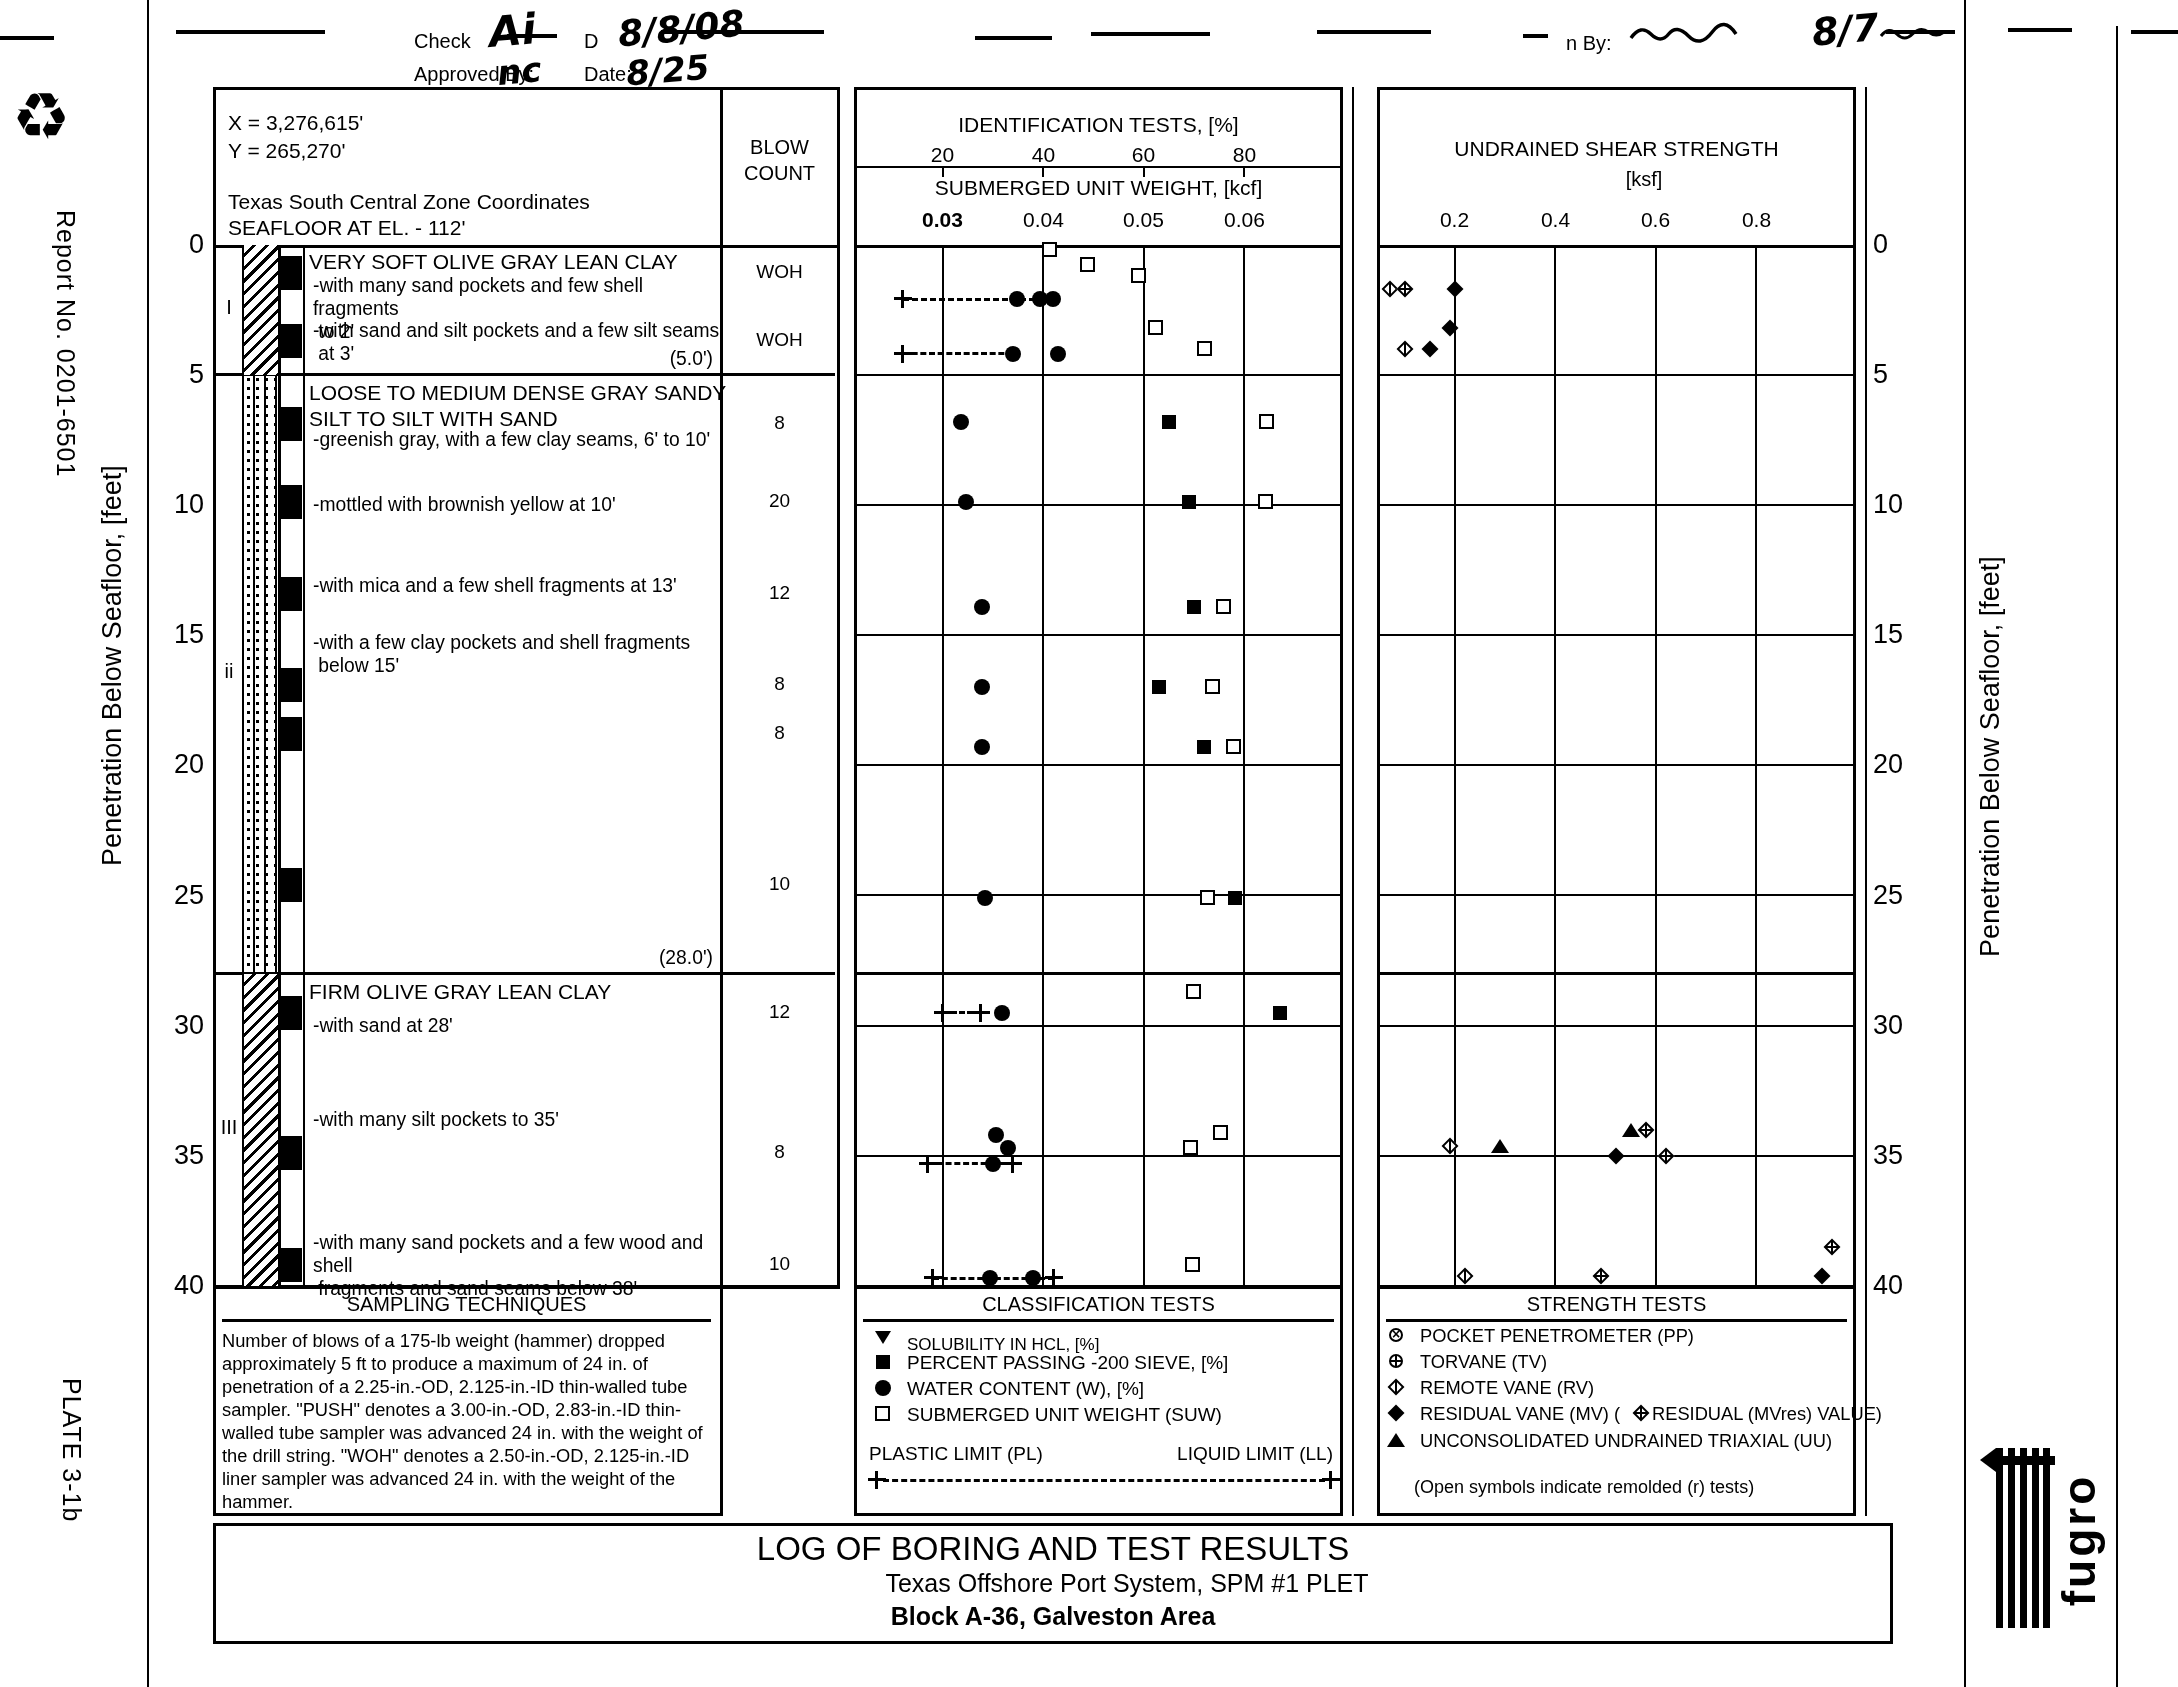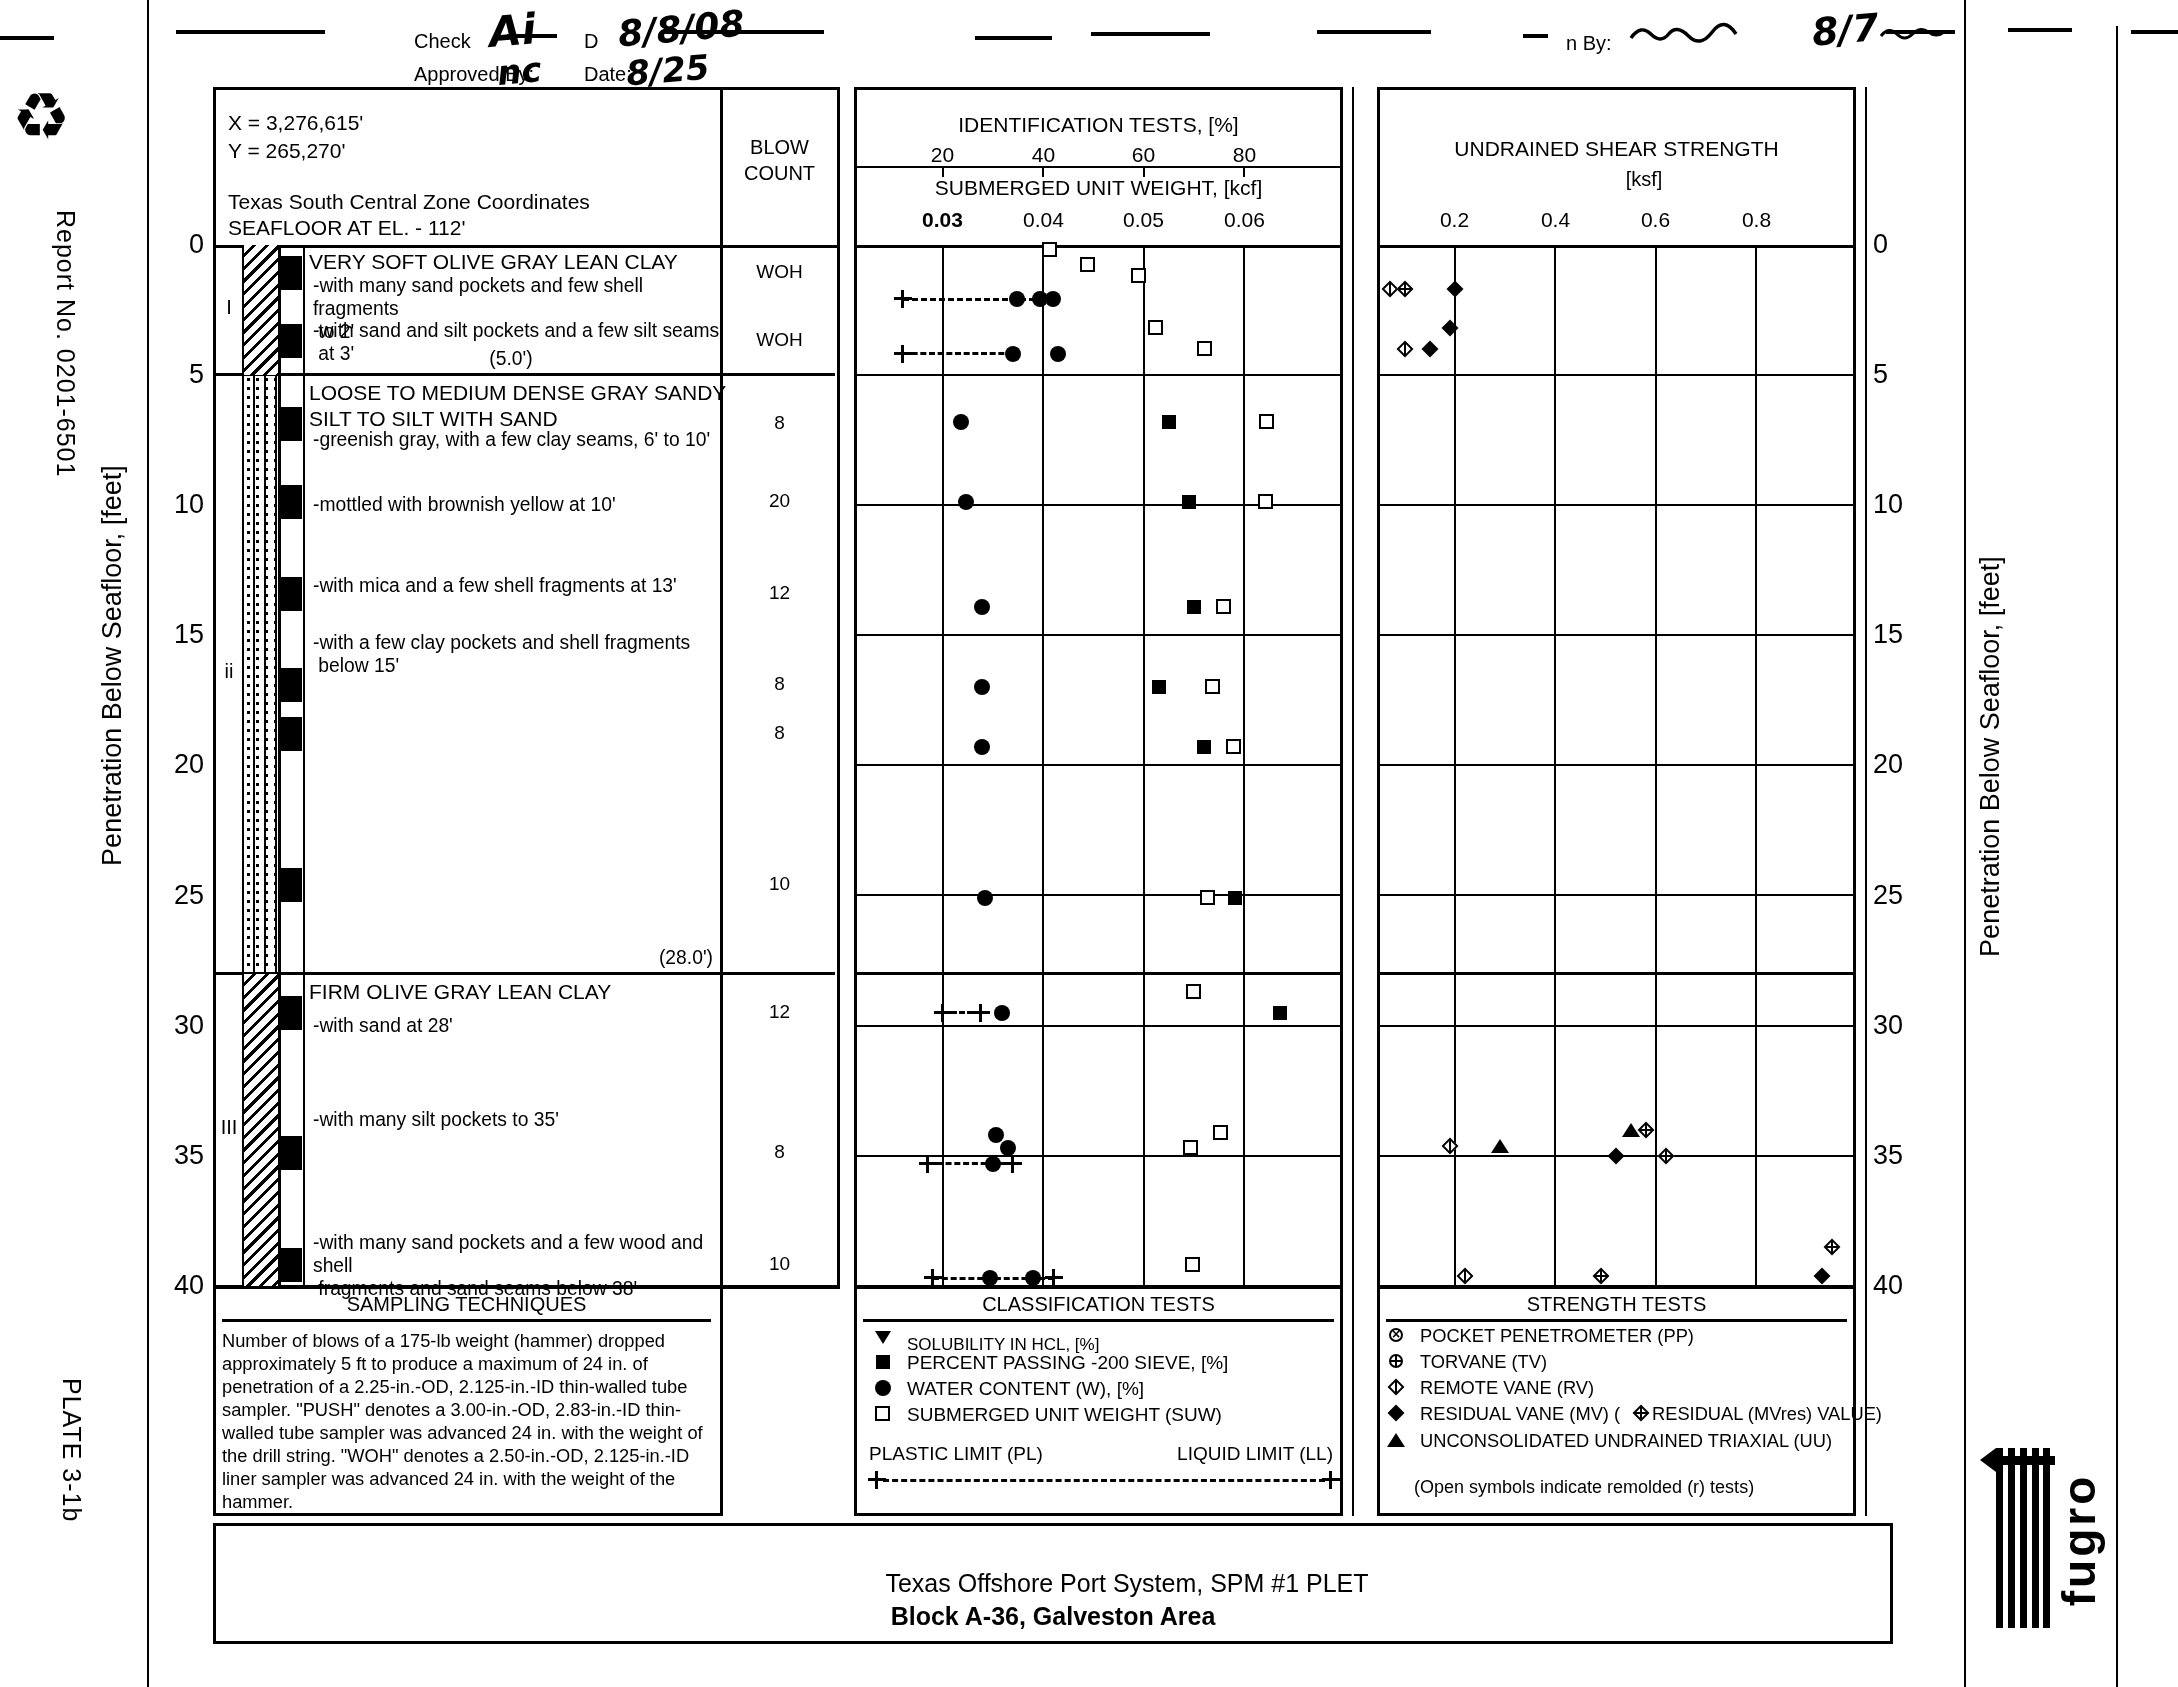--- a/index.html
+++ b/index.html
@@ -125,20 +125,21 @@
   <div class="lbl ctr" style="left:854px;top:1293px;width:489px;font-size:20px;">CLASSIFICATION TESTS</div>
   <div class="ln" style="left:863px;top:1319px;width:471px;height:2.5px;"></div>
   <div class="lbl" style="left:869px;top:1443px;font-size:19px;">PLASTIC LIMIT (PL)</div>
   <div class="lbl rt" style="left:1127px;top:1443px;width:206px;font-size:19px;">LIQUID LIMIT (LL)</div>
 
   <div class="lbl ctr" style="left:1377px;top:1293px;width:479px;font-size:20px;">STRENGTH TESTS</div>
   <div class="ln" style="left:1386px;top:1319px;width:461px;height:2.5px;"></div>
   <div class="lbl" style="left:1414px;top:1477px;font-size:18px;">(Open symbols indicate remolded (r) tests)</div>
 
   <div class="box" style="left:213px;top:1523px;width:1680px;height:121px;"></div>
+  <div class="lbl ctr" style="left:213px;top:1530px;width:1680px;font-size:33px;">LOG OF BORING AND TEST RESULTS</div>
   <div class="lbl ctr" style="left:213px;top:1569px;width:1828px;font-size:25px;">Texas Offshore Port System, SPM #1 PLET</div>
   <div class="lbl ctr" style="left:213px;top:1602px;width:1680px;font-size:25px;font-weight:bold;">Block A-36, Galveston Area</div>
 
   <div id="overlay">
       <div class="abs" style="left: 213px; top: 245px; width: 627px; height: 2.5px; background: rgb(0, 0, 0);"></div>
       <div class="abs" style="left: 857px; top: 245px; width: 483px; height: 2.5px; background: rgb(0, 0, 0);"></div>
       <div class="abs" style="left: 1380px; top: 245px; width: 473px; height: 2.5px; background: rgb(0, 0, 0);"></div>
       <div class="abs" style="left: 857px; top: 166px; width: 483px; height: 2px; background: rgb(0, 0, 0);"></div>
       <div class="abs" style="left: 913px; top: 143px; width: 59px; font-size: 21px; text-align: center;">20</div>
       <div class="abs" style="left: 942px; top: 168px; width: 2px; height: 9px; background: rgb(0, 0, 0);"></div>
@@ -213,21 +214,21 @@
       <div class="abs" style="left: 1380px; top: 1285px; width: 473px; height: 3.5px; background: rgb(0, 0, 0);"></div>
       <div class="abs" style="left: 279px; top: 245px; width: 1.5px; height: 1042px; background: rgb(0, 0, 0);"></div>
       <div class="abs" style="left: 303px; top: 245px; width: 1.5px; height: 1042px; background: rgb(0, 0, 0);"></div>
       <div class="lith-clay" style="left: 242px; top: 245px; width: 38px; height: 130px;"></div>
       <div class="abs" style="left: 217px; top: 296px; width: 24px; font-size: 20px; text-align: center;">I</div>
       <div class="abs" style="left: 309px; top: 249px; width: 420px; font-size: 21px; line-height: 26px; white-space: pre-line;">VERY SOFT OLIVE GRAY LEAN CLAY</div>
       <div class="abs" style="left: 313px; top: 274px; width: 412px; font-size: 19.3px; line-height: 23px; white-space: pre-line;">-with many sand pockets and few shell fragments
 &nbsp;to 2'</div>
       <div class="abs" style="left: 313px; top: 319px; width: 412px; font-size: 19.3px; line-height: 23px; white-space: pre-line;">-with sand and silt pockets and a few silt seams
 &nbsp;at 3'</div>
-      <div class="abs" style="left: 309px; top: 348px; width: 404px; font-size: 19.3px; text-align: center;">(5.0')</div>
+      <div class="abs" style="left: 309px; top: 348px; width: 404px; font-size: 19.3px; text-align: right;">(5.0')</div>
       <div class="lith-silt" style="left: 242px; top: 375px; width: 38px; height: 599px;"></div>
       <div class="abs" style="left: 217px; top: 660px; width: 24px; font-size: 20px; text-align: center;">ii</div>
       <div class="abs" style="left: 309px; top: 380px; width: 420px; font-size: 21px; line-height: 26px; white-space: pre-line;">LOOSE TO MEDIUM DENSE GRAY SANDY
 SILT TO SILT WITH SAND</div>
       <div class="abs" style="left: 313px; top: 428px; width: 412px; font-size: 19.3px; line-height: 23px; white-space: pre-line;">-greenish gray, with a few clay seams, 6' to 10'</div>
       <div class="abs" style="left: 313px; top: 493px; width: 412px; font-size: 19.3px; line-height: 23px; white-space: pre-line;">-mottled with brownish yellow at 10'</div>
       <div class="abs" style="left: 313px; top: 574px; width: 412px; font-size: 19.3px; line-height: 23px; white-space: pre-line;">-with mica and a few shell fragments at 13'</div>
       <div class="abs" style="left: 313px; top: 631px; width: 412px; font-size: 19.3px; line-height: 23px; white-space: pre-line;">-with a few clay pockets and shell fragments
 &nbsp;below 15'</div>
       <div class="abs" style="left: 309px; top: 947px; width: 404px; font-size: 19.3px; text-align: right;">(28.0')</div>

